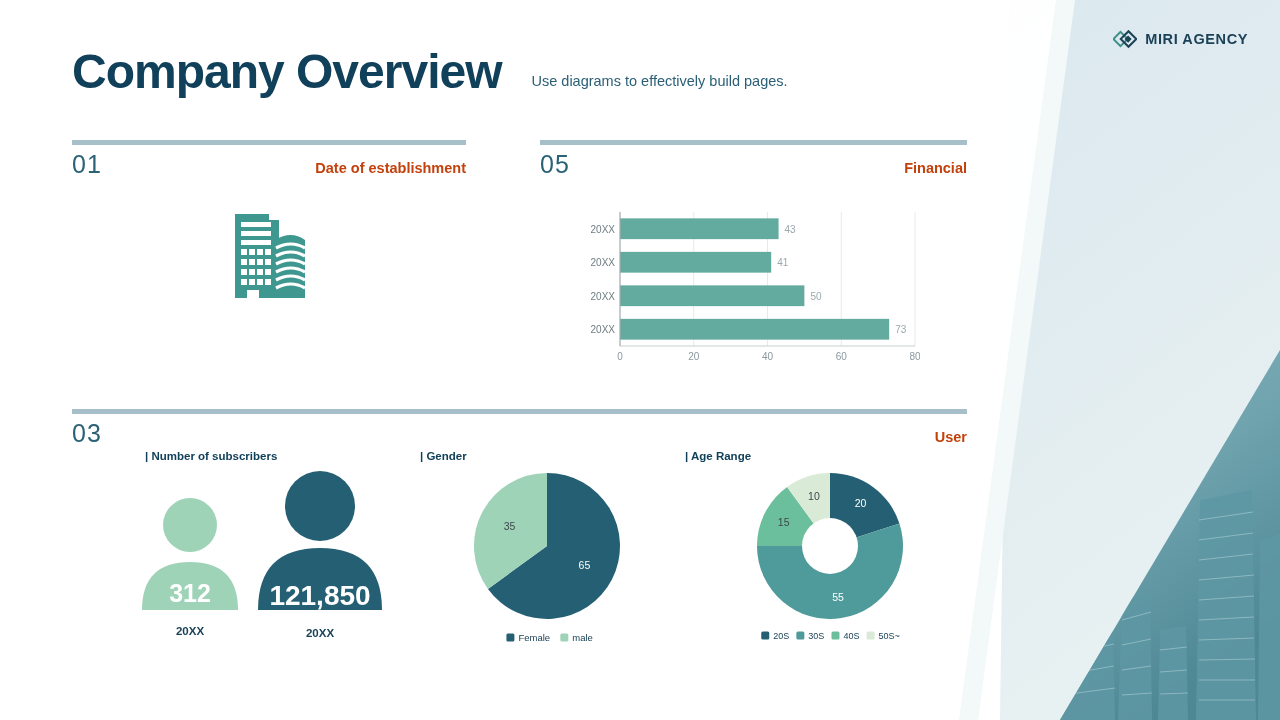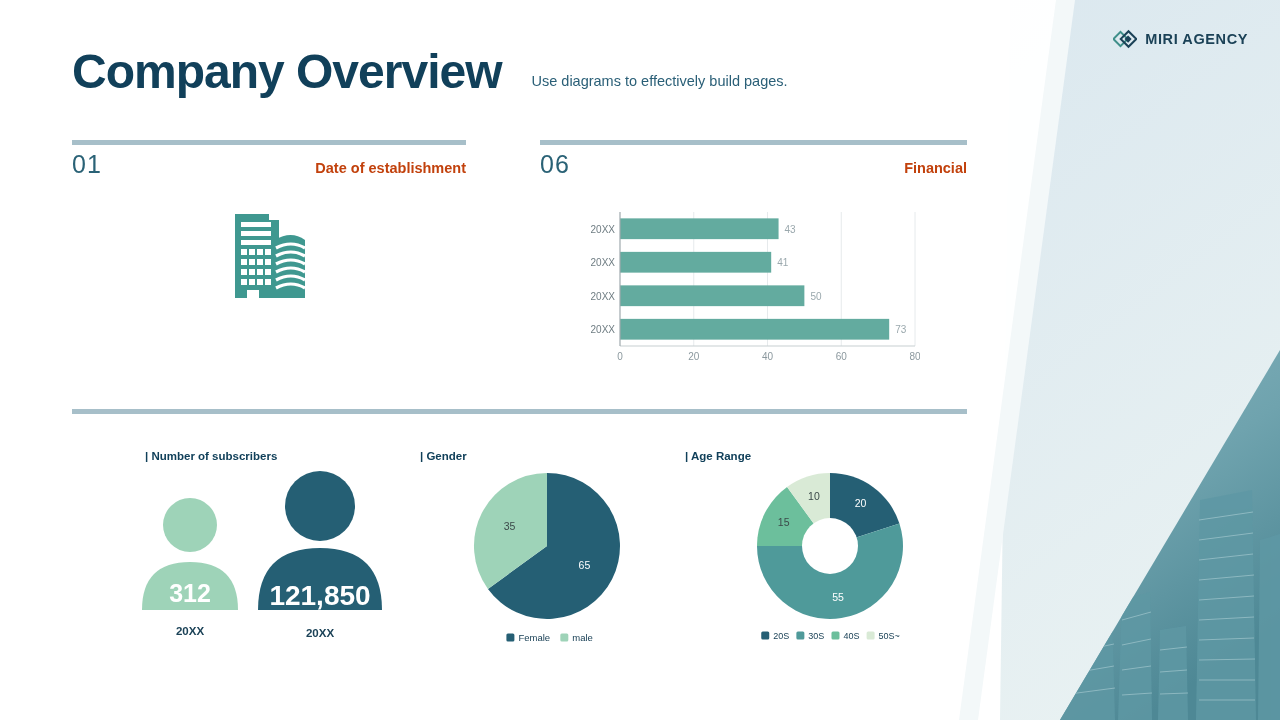--- a/index.html
+++ b/index.html
@@ -182,21 +182,21 @@
         <path d="M59 72 q15 -8 29 0"></path>
         <path d="M59 80 q15 -8 29 0"></path>
         <path d="M59 88 q15 -8 29 0"></path>
       </g>
     </svg>
   </div>
 
   <div class="sec" id="sec02">
     <div class="sec-rule"></div>
     <div class="sec-head">
-      <span class="sec-num">06</span>
+      <span class="sec-num">05</span>
       <span class="sec-label">Financial</span>
     </div>
   </div>
 
   <svg id="bar-chart" viewBox="0 0 335 158">
     <g id="bar-grid">
         <line x1="108.75" y1="7" x2="108.75" y2="141" stroke="#e6eaec" stroke-width="1"></line>
         <line x1="182.5" y1="7" x2="182.5" y2="141" stroke="#e6eaec" stroke-width="1"></line>
         <line x1="256.25" y1="7" x2="256.25" y2="141" stroke="#e6eaec" stroke-width="1"></line>
         <line x1="330" y1="7" x2="330" y2="141" stroke="#e6eaec" stroke-width="1"></line>
@@ -225,20 +225,24 @@
         <text x="182.5" y="155" text-anchor="middle" font-family="Liberation Sans, sans-serif" font-size="10" fill="#8b989e">40</text>
         <text x="256.25" y="155" text-anchor="middle" font-family="Liberation Sans, sans-serif" font-size="10" fill="#8b989e">60</text>
         <text x="330" y="155" text-anchor="middle" font-family="Liberation Sans, sans-serif" font-size="10" fill="#8b989e">80</text>
       </g>
     <line x1="35" y1="141" x2="330" y2="141" stroke="#c8cfd2" stroke-width="1.2"></line>
     <line x1="35" y1="7" x2="35" y2="141" stroke="#9fa9ad" stroke-width="1.2"></line>
   </svg>
 
   <div class="sec" id="sec03">
     <div class="sec-rule"></div>
+    <div class="sec-head">
+      <span class="sec-num">03</span>
+      <span class="sec-label">User</span>
+    </div>
   </div>
 
   <div class="col-title" id="col-subs-title">| Number of subscribers</div>
   <div class="col-title" id="col-gender-title">| Gender</div>
   <div class="col-title" id="col-age-title">| Age Range</div>
 
   <svg id="subscribers" viewBox="0 0 270 185">
     <g>
       <circle cx="60" cy="55" r="27" fill="#9ed3b8"></circle>
       <path d="M12 140 q0 -48 48 -48 q48 0 48 48 z" fill="#9ed3b8"></path>

